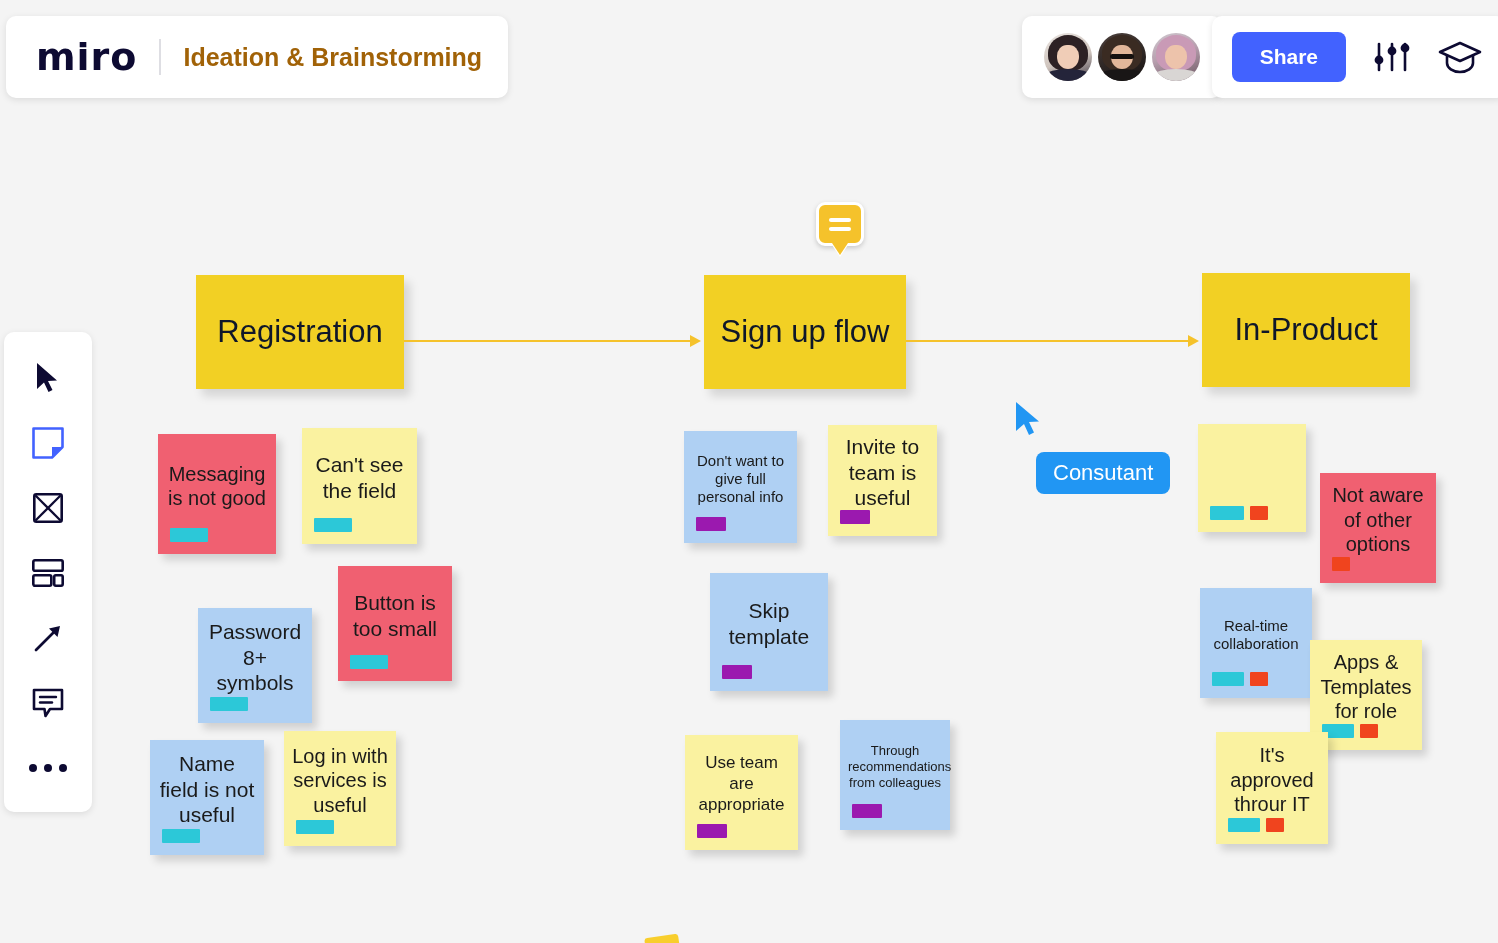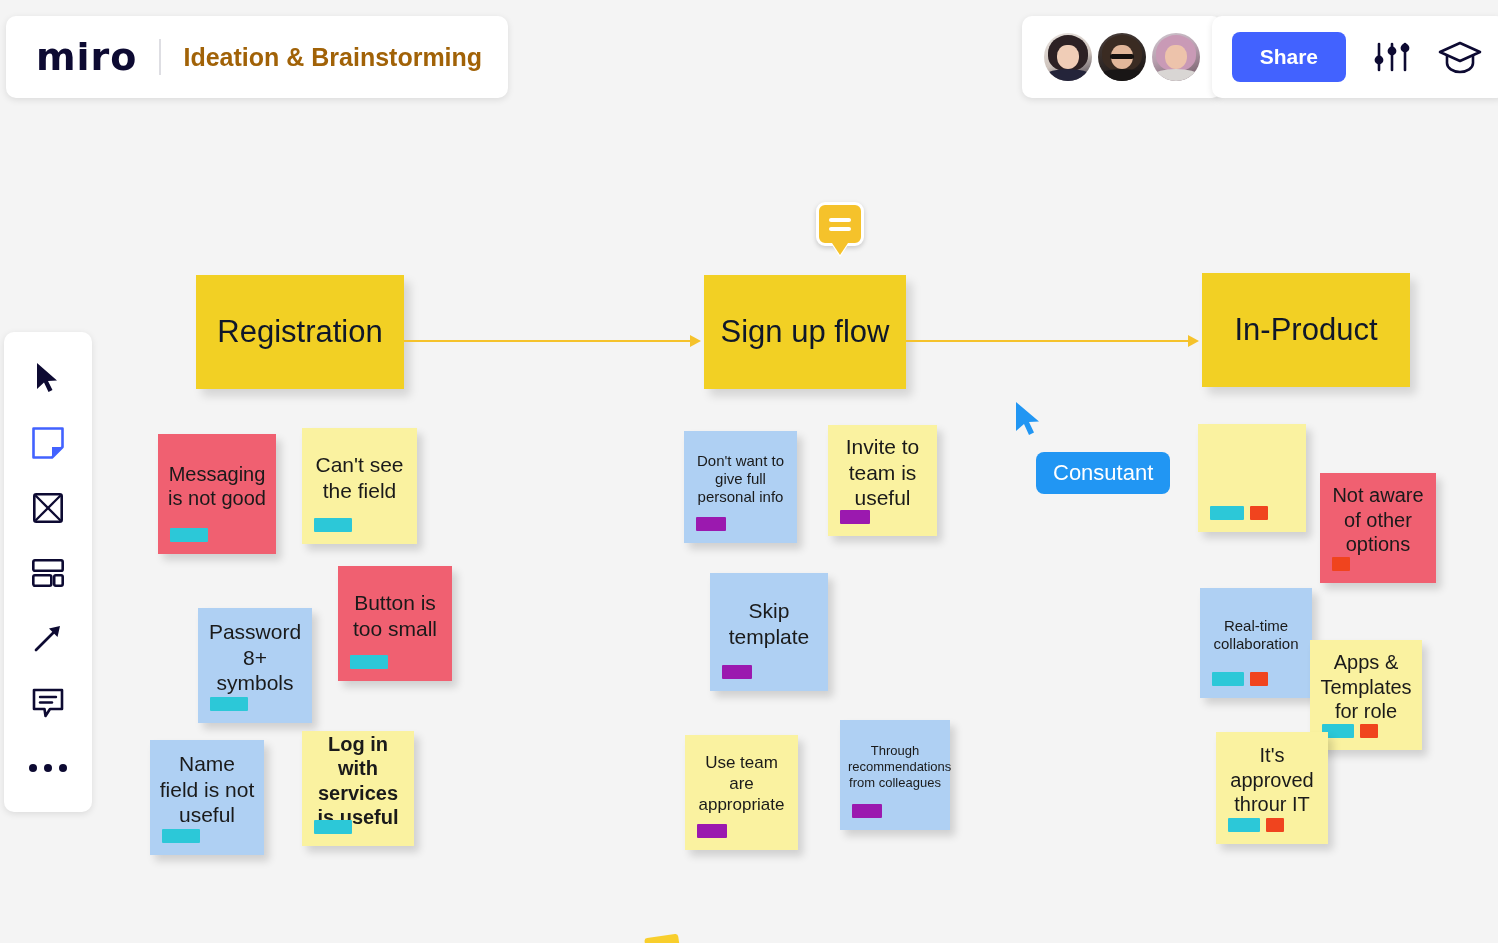--- a/index.html
+++ b/index.html
@@ -390,21 +390,21 @@
     </span>
   </div>
 
   <div class="note c-blue" style="left:150px; top:740px; width:114px; height:115px;">
     <span class="txt" style="font-size:21px">Name field is not useful</span>
     <span class="tags">
       <i class="tag" style="width:38px; background:#2CC8D8"></i>
     </span>
   </div>
 
-  <div class="note c-yellow" style="left:302px; top:731px; width:112px; height:115px;font-weight:bold;">
+  <div class="note c-yellow" style="left:284px; top:731px; width:112px; height:115px;">
     <span class="txt" style="font-size:20px">Log in with services is useful</span>
     <span class="tags">
       <i class="tag" style="width:38px; background:#2CC8D8"></i>
     </span>
   </div>
 
   <div class="note c-blue" style="left:684px; top:431px; width:113px; height:112px;">
     <span class="txt" style="font-size:15px">Don't want to give full personal info</span>
     <span class="tags">
       <i class="tag" style="width:30px; background:#9B19AF"></i>

